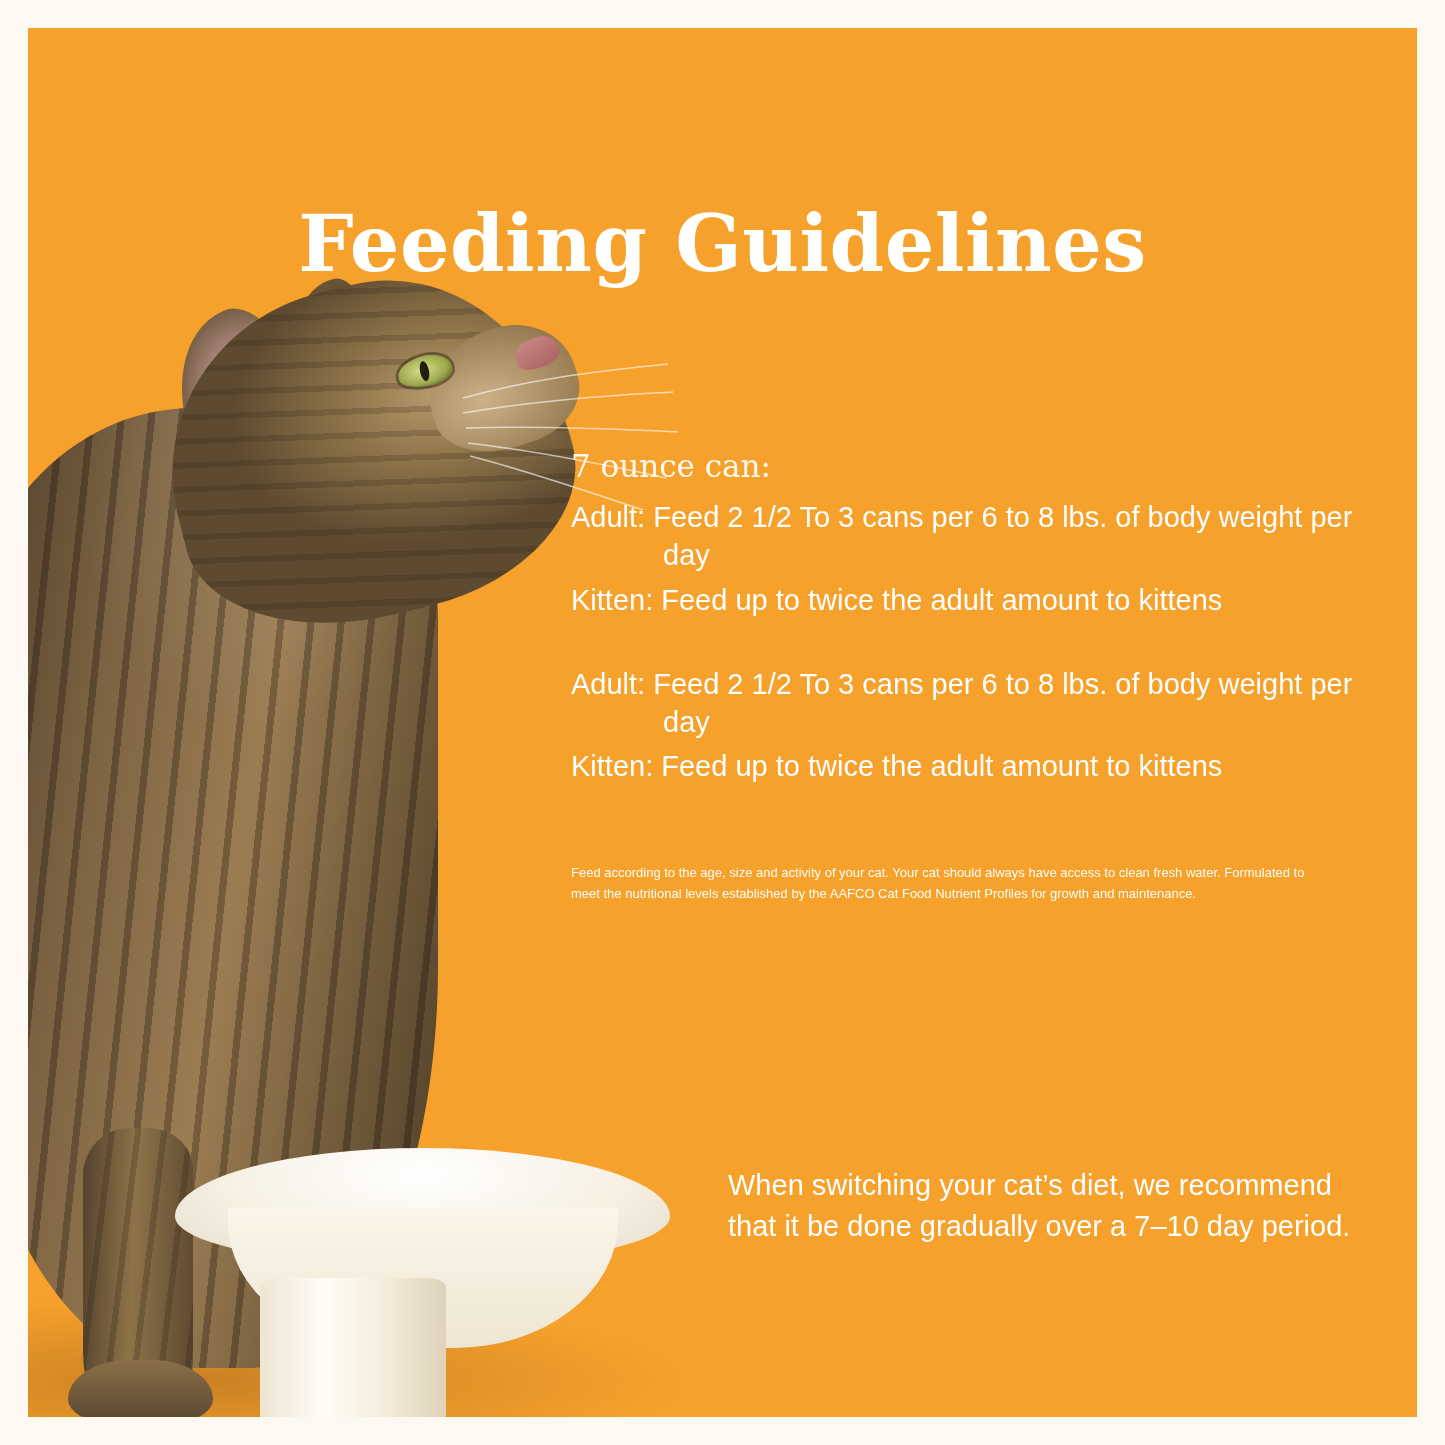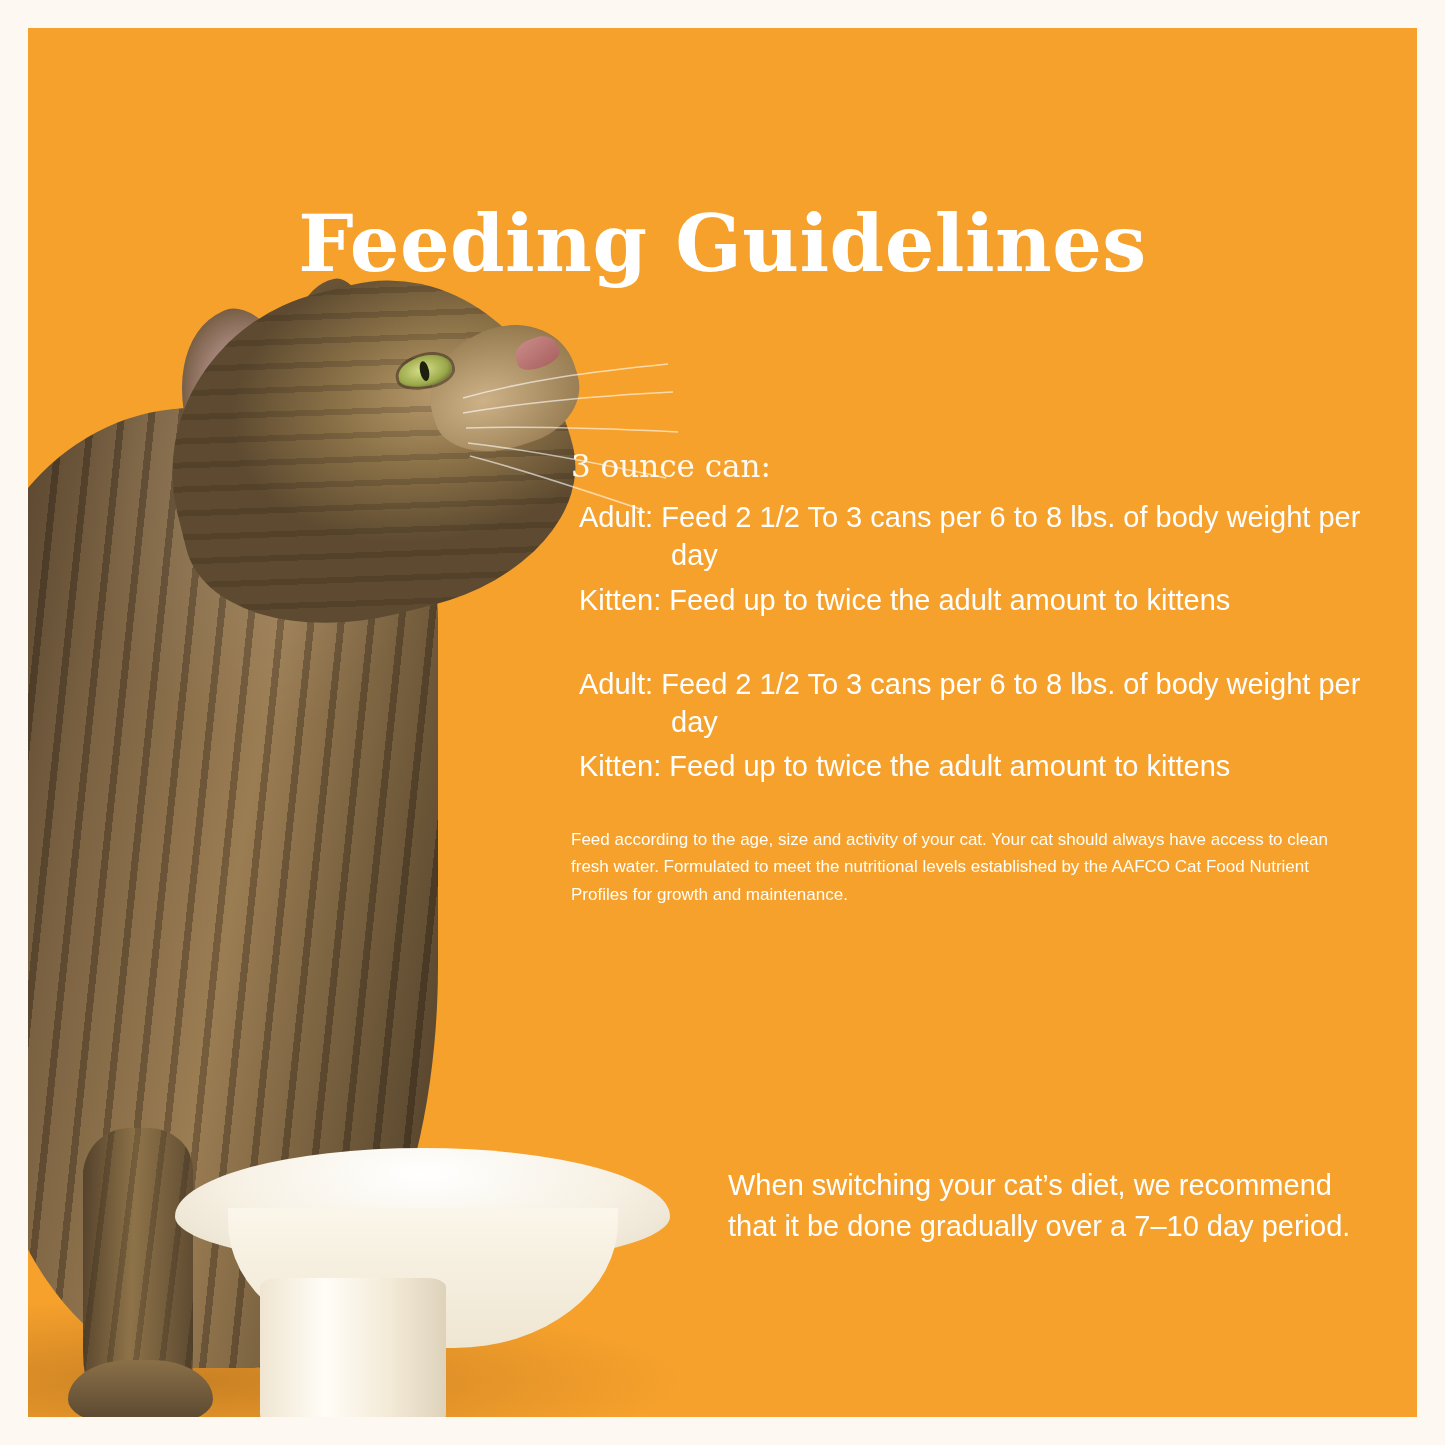--- a/index.html
+++ b/index.html
@@ -259,38 +259,38 @@
     font-family: "DejaVu Serif", serif;
     font-size: 31px;
     margin: 0 0 14px 0;
     color: #fffaf1;
   }
 
   .feed-line {
     font-family: "Liberation Sans", sans-serif;
     font-size: 29px;
     line-height: 1.32;
-    margin: 0 0 6px 8px;
+    margin: 0 0 6px 0;
     padding-left: 92px;
     text-indent: -92px;
     color: #ffffff;
   }
   .feed-line.kitten {
     margin-bottom: 0;
     padding-left: 0;
     text-indent: 0;
   }
 
   .block-gap {
     height: 46px;
   }
 
   .fineprint {
-    margin-top: 40px;
-    font-size: 17px;
+    margin-top: 76px;
+    font-size: 13px;
     line-height: 1.62;
     width: 760px;
     color: #fffdf8;
   }
 
   .switch-note {
     position: absolute;
     left: 700px;
     top: 1108px;
     width: 625px;
@@ -329,21 +329,21 @@
       </svg>
       <div class="bowl-top"></div>
       <div class="bowl-body"></div>
       <div class="bowl-stem"></div>
     </div>
 
     <h1 class="title">Feeding Guidelines</h1>
 
     <div class="content">
 
-      <p class="can-heading">3 ounce can:</p>
+      <p class="can-heading">7 ounce can:</p>
       <p class="feed-line">Adult: Feed 2 1/2 To 3 cans per 6 to 8 lbs. of body weight per day</p>
       <p class="feed-line kitten">Kitten: Feed up to twice the adult amount to kittens</p>
 
       <div class="block-gap"></div>
 
       <p class="feed-line">Adult: Feed 2 1/2 To 3 cans per 6 to 8 lbs. of body weight per day</p>
       <p class="feed-line kitten">Kitten: Feed up to twice the adult amount to kittens</p>
 
       <p class="fineprint">Feed according to the age, size and activity of your cat. Your cat should always have access to clean fresh water. Formulated to meet the nutritional levels established by the AAFCO Cat Food Nutrient Profiles for growth and maintenance.</p>
     </div>

